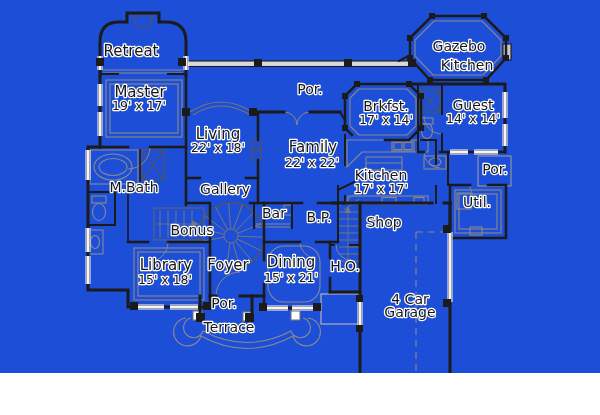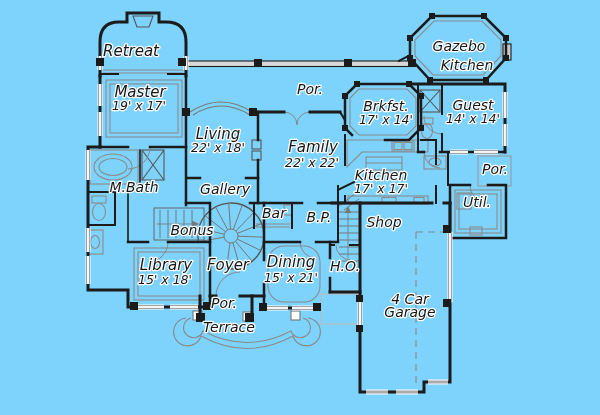--- a/index.html
+++ b/index.html
@@ -1,18 +1,18 @@
 <!DOCTYPE html>
 <html><head>
 <meta charset="utf-8">
 <style>
   html,body { margin:0; padding:0; background:#ffffff; }
   #stage {
-    position:relative; width:600px; height:415px; background:#7dd3fc;
-    font-family:"DejaVu Sans", sans-serif; overflow:hidden;font-style:italic;
+    position:relative; width:600px; height:373px; background:#1d4ed8;
+    font-family:"DejaVu Sans", sans-serif; overflow:hidden;
   }
   .room-label {
     font-family:"DejaVu Sans", sans-serif;
     fill:#161616;
     text-anchor:middle;
     paint-order:stroke;
     stroke:#ffffff;
     stroke-width:2.5px;
     stroke-linejoin:round;
   }

